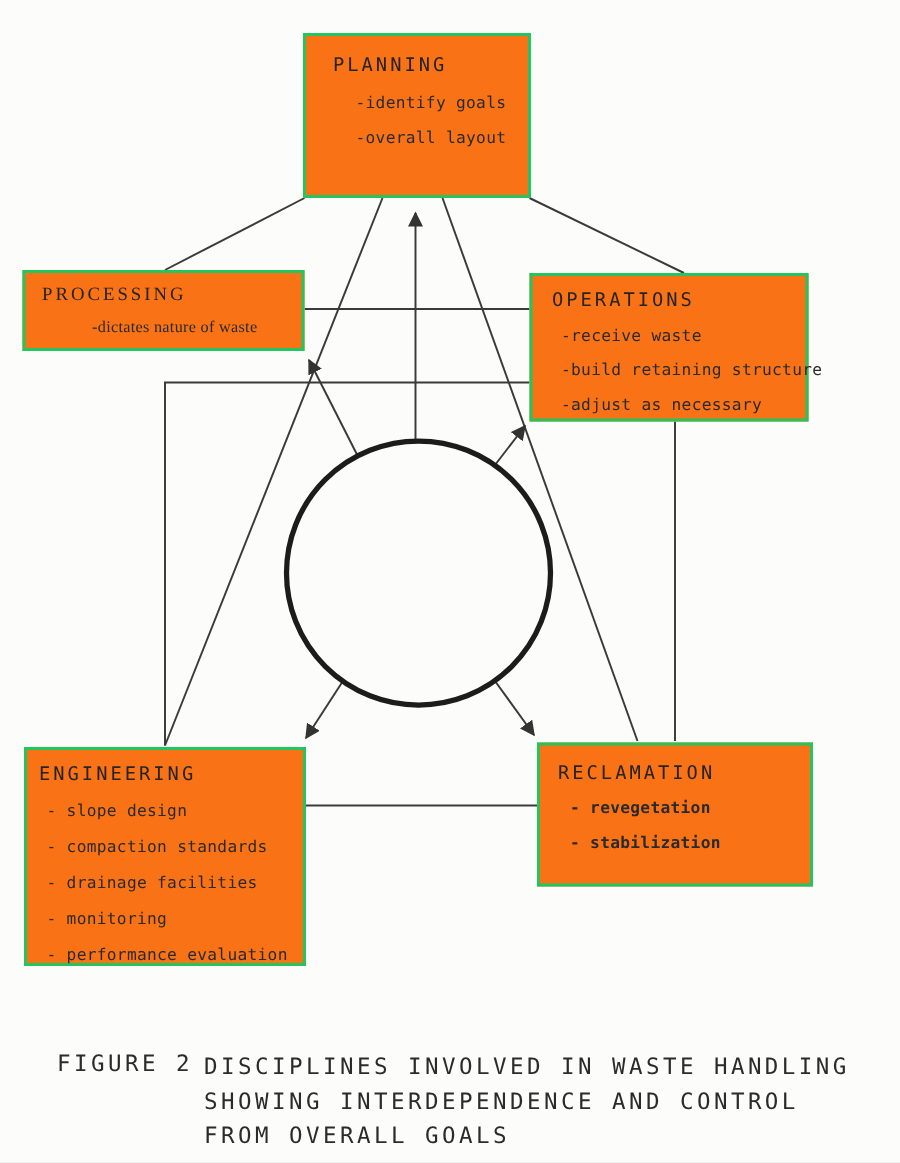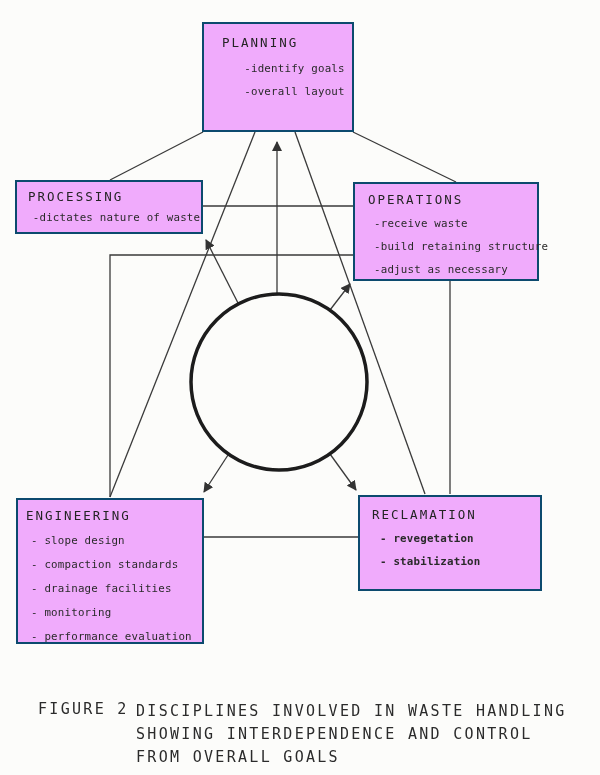--- a/index.html
+++ b/index.html
@@ -2,29 +2,29 @@
 <html><head>
 <meta charset="utf-8">
 <style>
   html,body{margin:0;padding:0;background:#e8e8e6;}
   .page{
     position:relative;width:600px;height:775px;background:#fcfcfa;
     font-family:"DejaVu Sans Mono", monospace;color:#262626;overflow:hidden;
   }
   svg.lines{position:absolute;left:0;top:0;width:600px;height:775px;}
   .dbox{
-    position:absolute;box-sizing:border-box;border:2px solid #0c4a6e;background:#f0abfc;
+    position:absolute;box-sizing:border-box;border:2px solid #22c55e;background:#f97316;
   }
   .dbox .title{font-size:12.5px;letter-spacing:2px;white-space:nowrap;color:#242424;}
   .dbox .item{font-size:10.8px;letter-spacing:0.2px;white-space:nowrap;color:#2a2a2a;}
   
   .planning   {left:202px;top:22px;width:152px;height:110px;padding:11px 0 0 18px;}
   .planning   .items{margin:7px 0 0 15px;}
-  .planning   .item{line-height:23px;text-align:center;}
-  .processing {left:15px;top:180px;width:188px;height:54px;padding:7px 0 0 11px;}
+  .planning   .item{line-height:23px;}
+  .processing {left:15px;top:180px;width:188px;height:54px;padding:7px 0 0 11px;font-family:Liberation Serif, serif;}
   .processing .items{margin:4px 0 0 4px;text-align:center;}
   .processing .item{line-height:20px;}
   .operations {left:353px;top:182px;width:186px;height:99px;padding:8px 0 0 13px;}
   .operations .items{margin:5px 0 0 6px;}
   .operations .item{line-height:23px;}
   .engineering{left:16px;top:498px;width:188px;height:146px;padding:8px 0 0 8px;}
   .engineering.dbox .items{margin:6px 0 0 5px;}
   .engineering .item{line-height:24px;}
   .reclamation{left:358px;top:495px;width:184px;height:96px;padding:10px 0 0 12px;}
   .reclamation .items{margin:5px 0 0 8px;font-weight:bold;}

